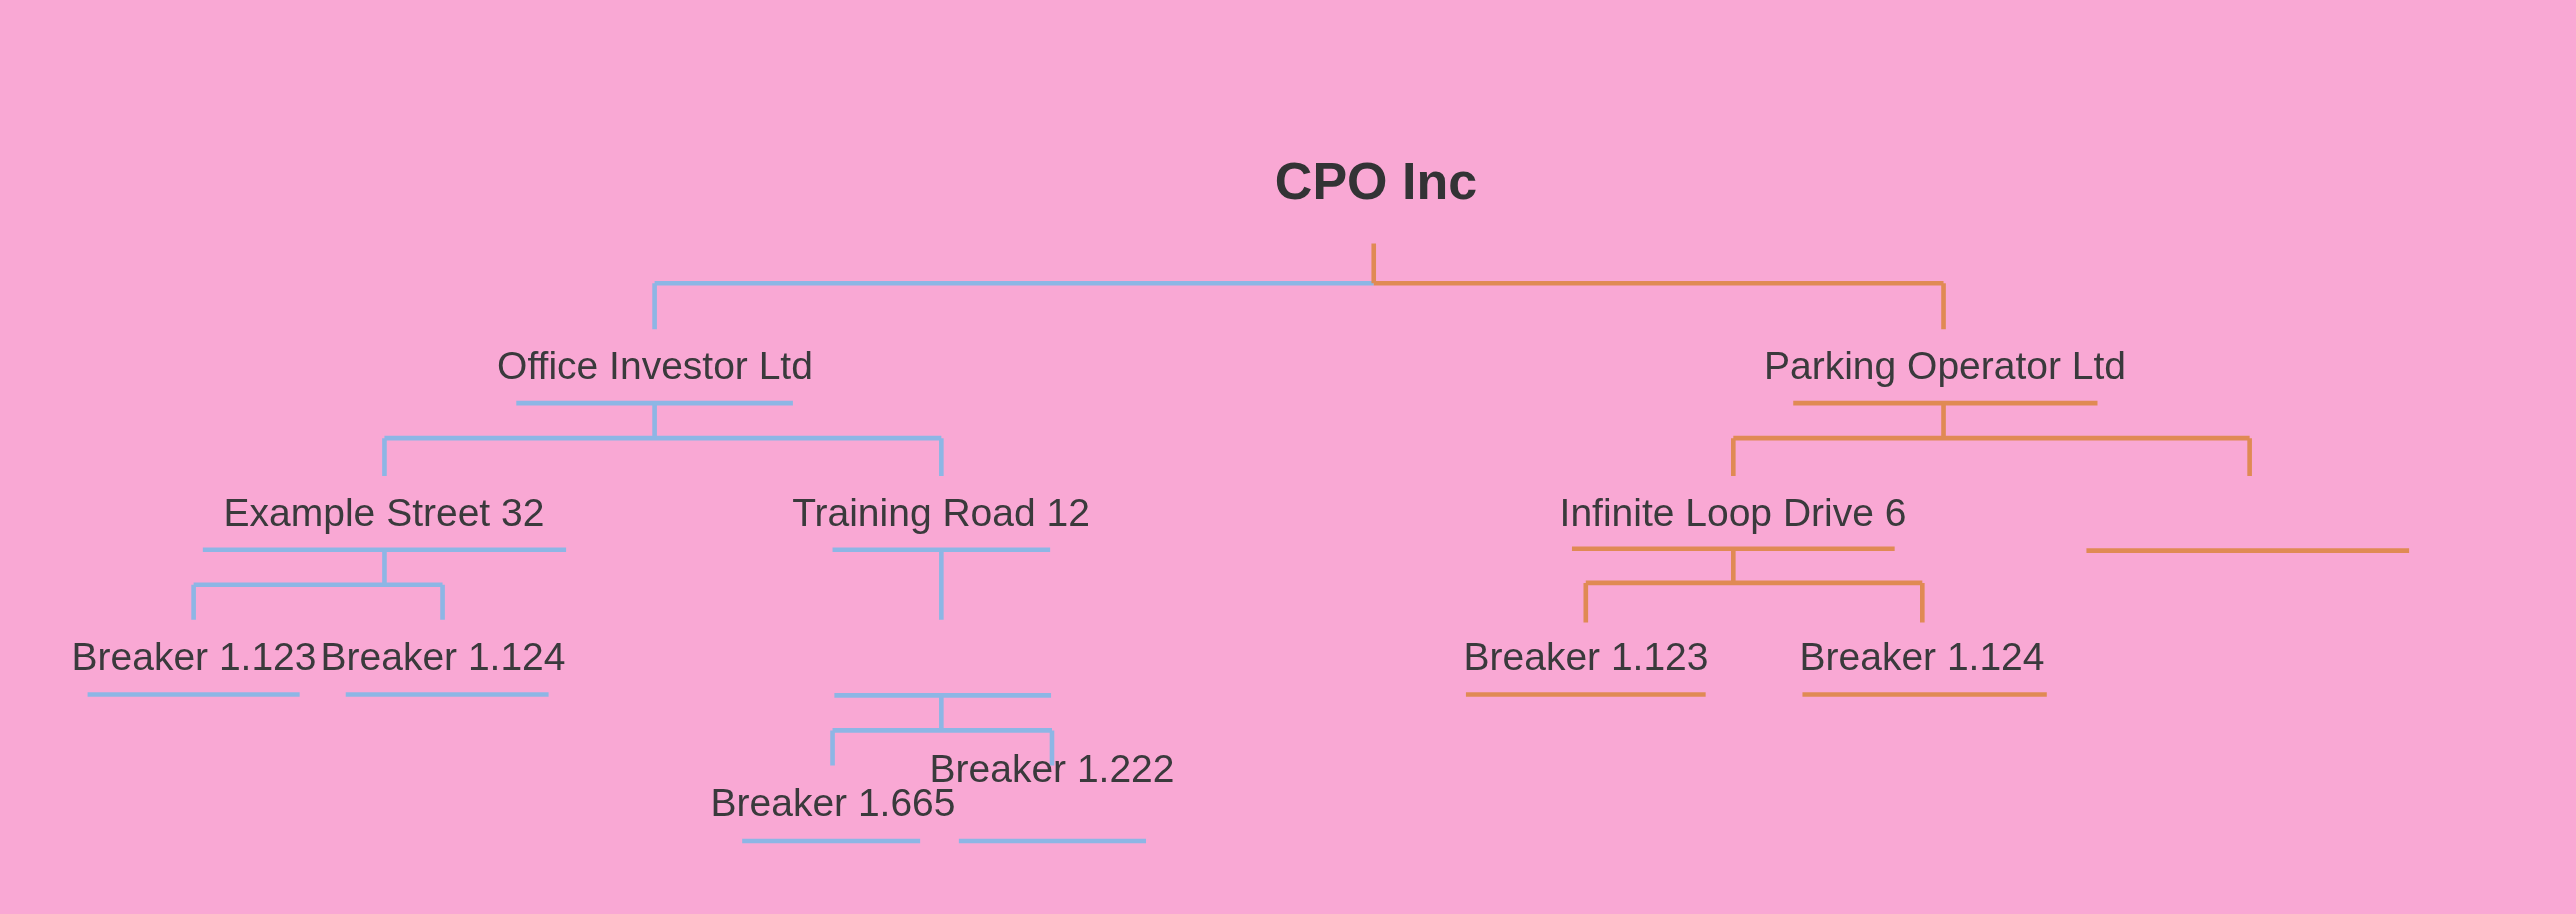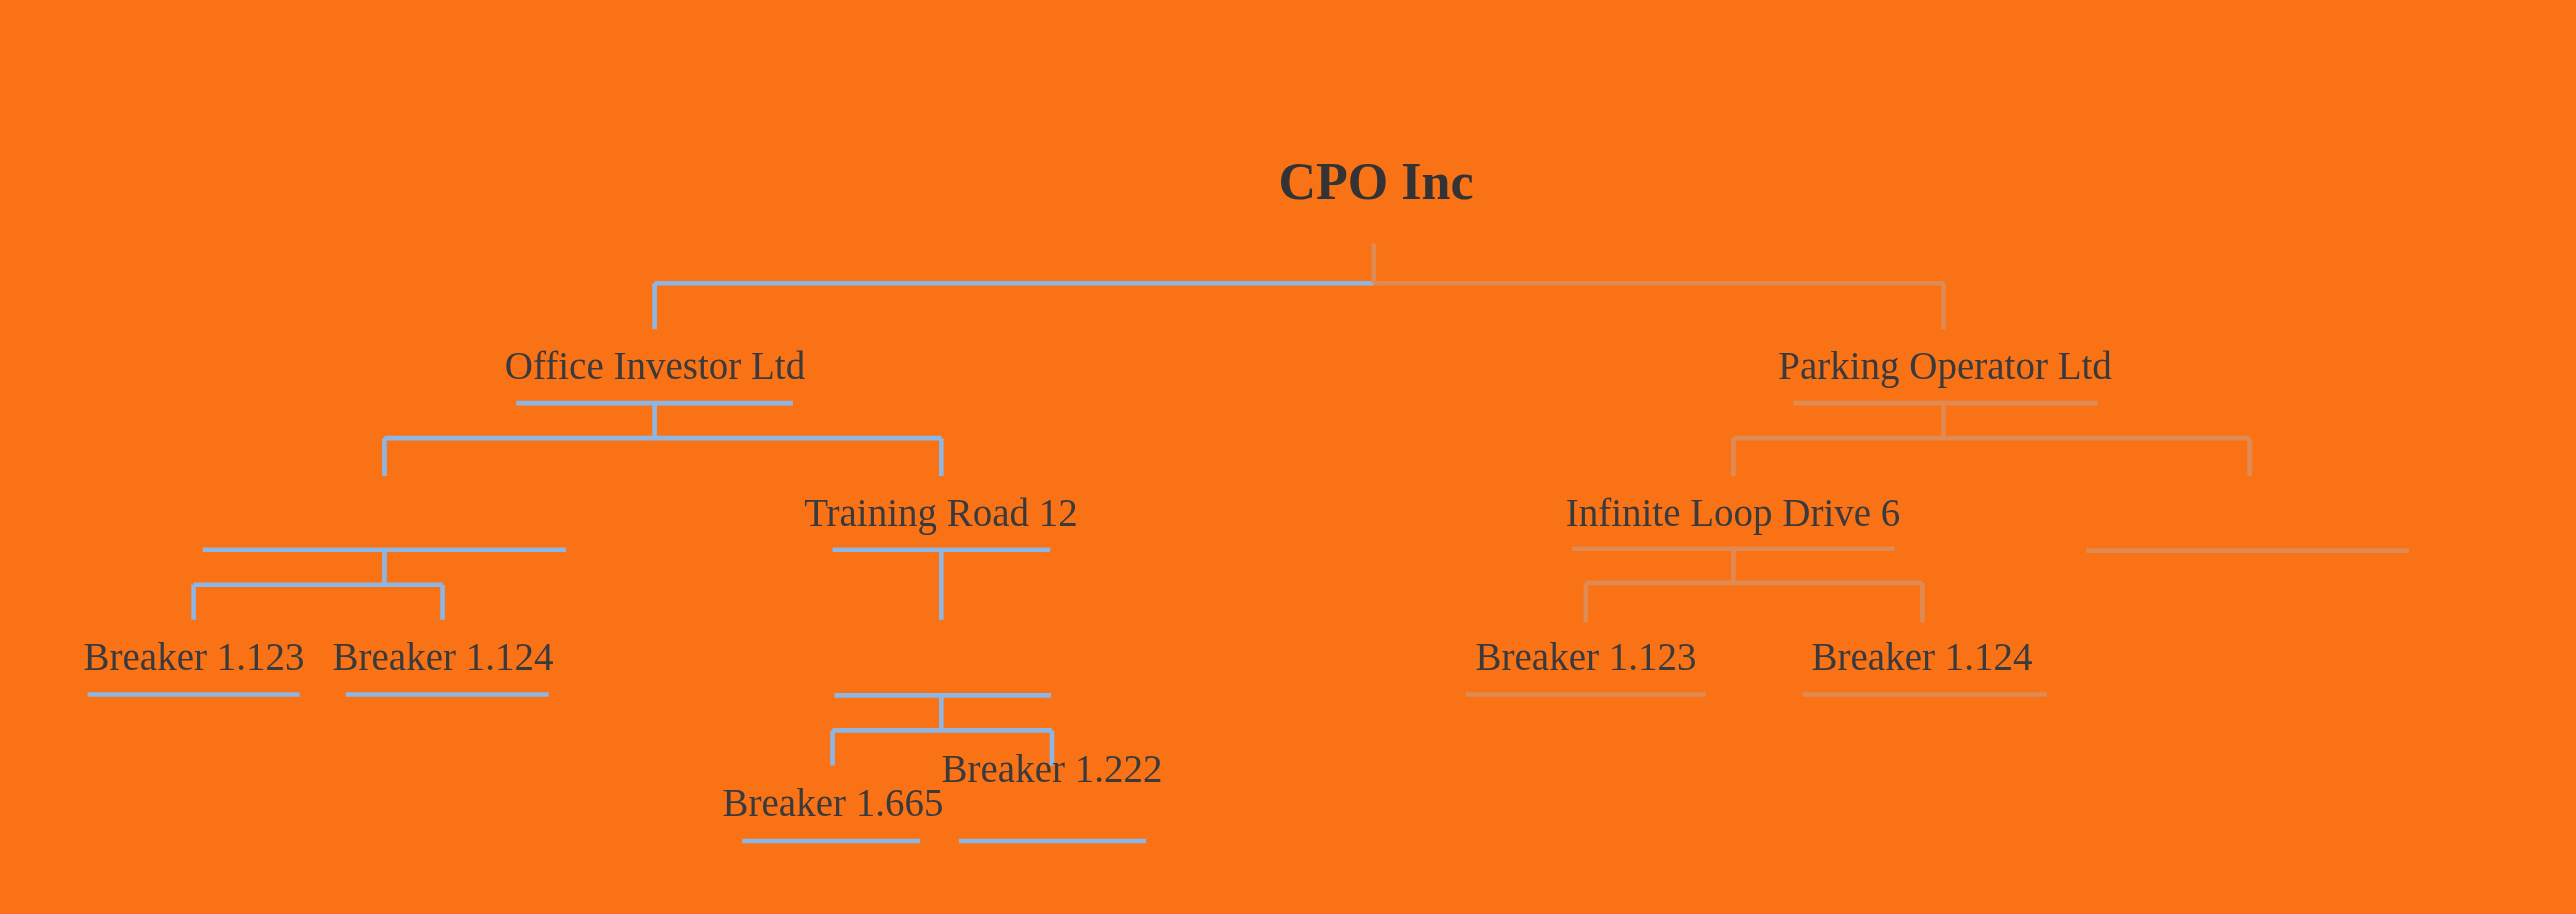--- a/index.html
+++ b/index.html
@@ -4,23 +4,23 @@
 <style>
   html, body {
     margin: 0;
     padding: 0;
     background: #ffffff;
   }
   .canvas {
     position: relative;
     width: 2576px;
     height: 915px;
-    background: #f97316;
+    background: #f9a8d4;
     overflow: hidden;
-    font-family: Liberation Serif, serif;
+    font-family: Liberation Sans, sans-serif;
   }
   .connectors {
     position: absolute;
     left: 0;
     top: 0;
     width: 2576px;
     height: 915px;
     pointer-events: none;
   }
   .node {
@@ -87,20 +87,21 @@
              M2085 632 V675
              M1590 753 H1850
              M1955 753 H2220"></path>
   </svg>
 
   <div class="node root" style="left:1376px; top:152px;">CPO Inc</div>
 
   <div class="node" style="left:1945px; top:344px;">Parking Operator Ltd</div>
   <div class="node" style="left:655px; top:344px;">Office Investor Ltd</div>
 
+  <div class="node" style="left:384px; top:491px;">Example Street 32</div>
   <div class="node" style="left:941px; top:491px;text-align:right;">Training Road 12</div>
   <div class="node" style="left:1733px; top:491px;">Infinite Loop Drive 6</div>
 
   <div class="node" style="left:194px; top:635px;">Breaker 1.123</div>
   <div class="node" style="left:443px; top:635px;">Breaker 1.124</div>
   <div class="node" style="left:1586px; top:635px;">Breaker 1.123</div>
   <div class="node" style="left:1922px; top:635px;">Breaker 1.124</div>
 
   <div class="node" style="left:833px; top:781px;">Breaker 1.665</div>
   <div class="node" style="left:1052px; top:747px;">Breaker 1.222</div>

